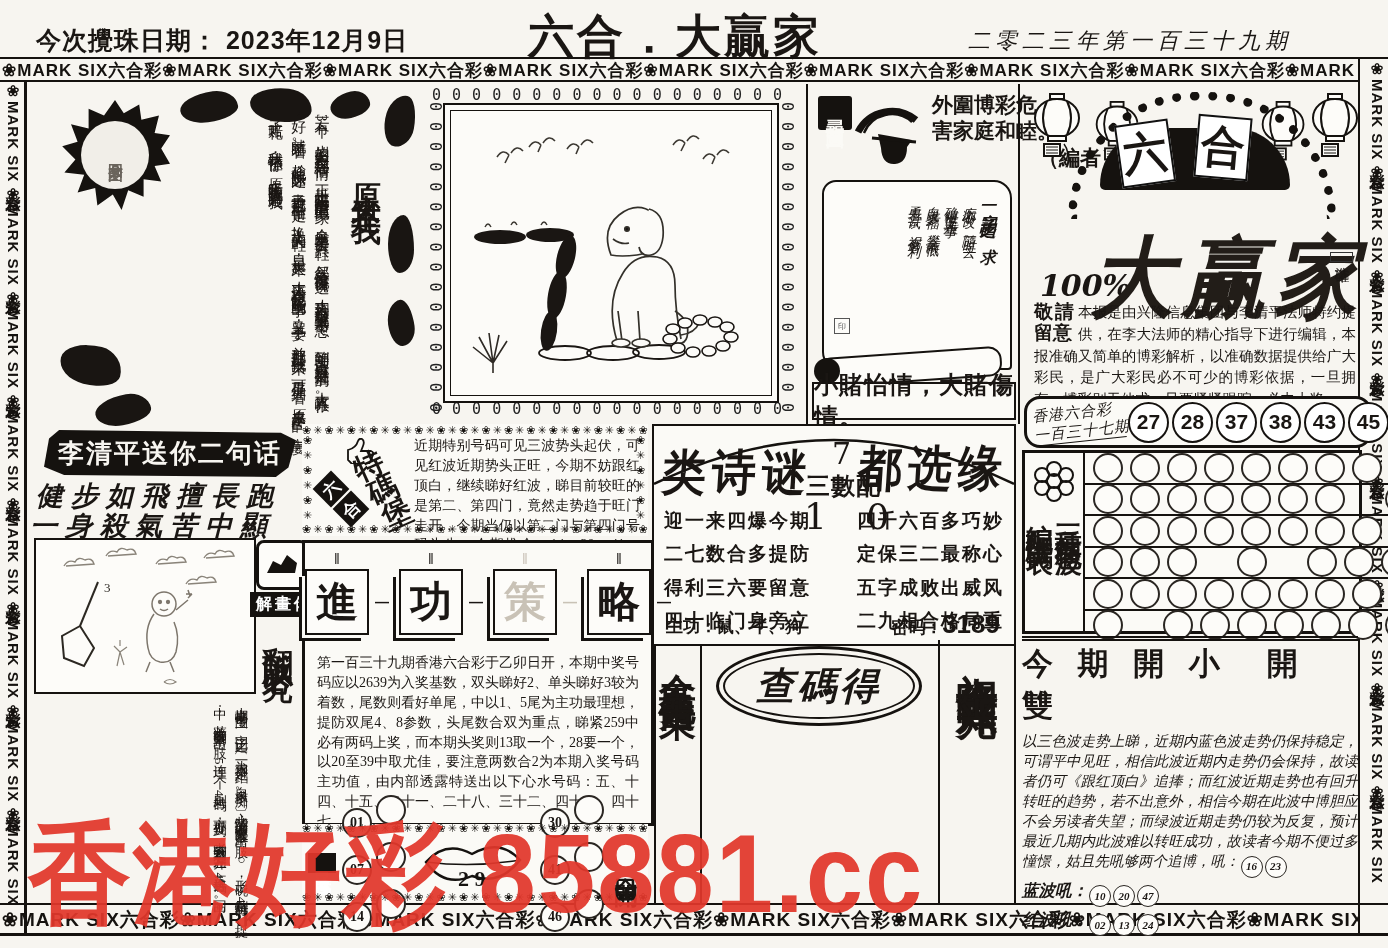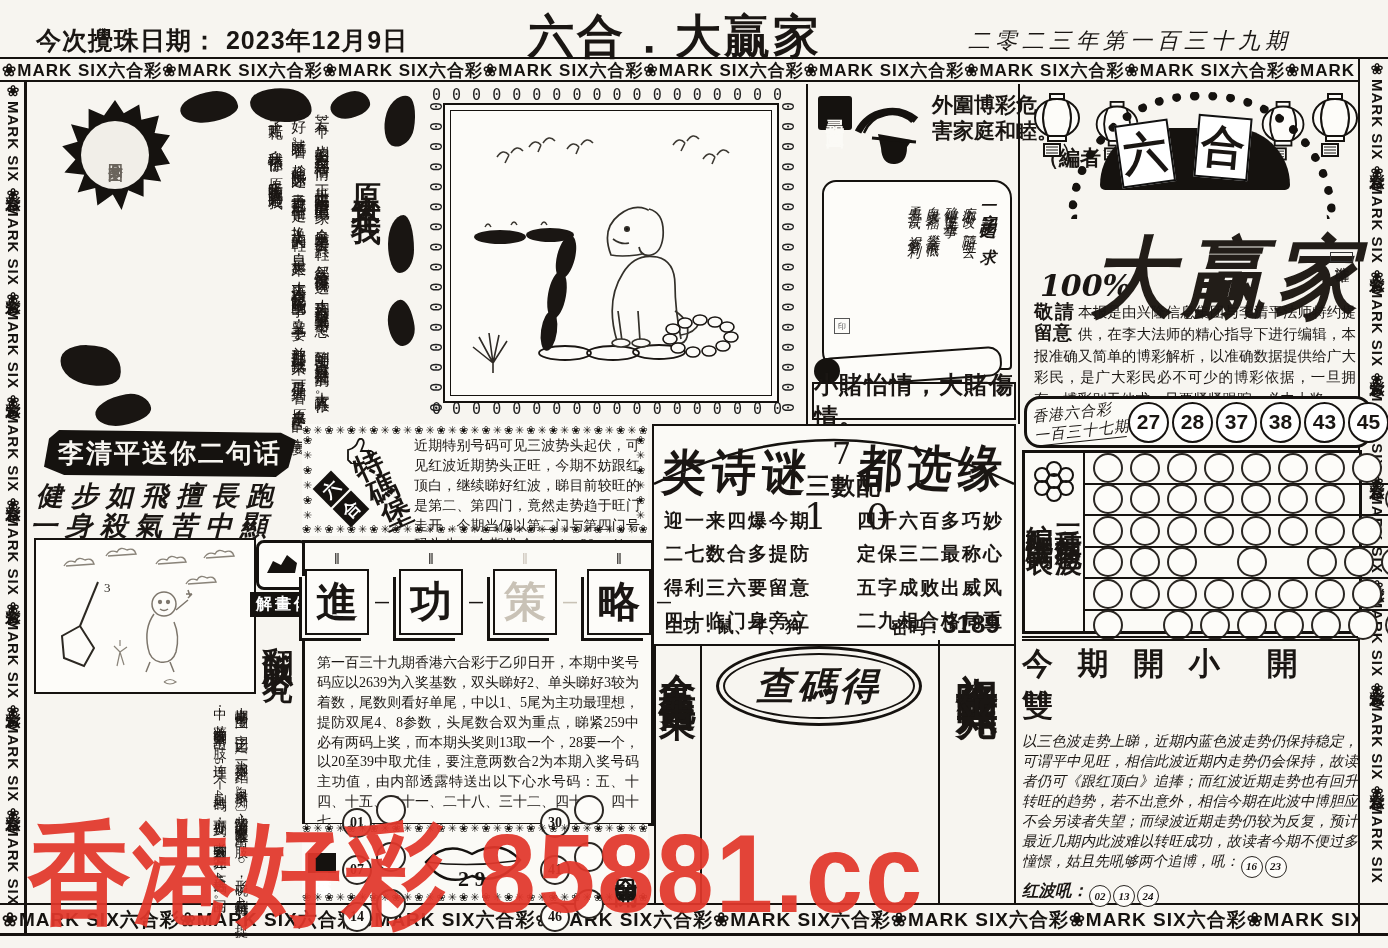--- a/index.html
+++ b/index.html
@@ -467,20 +467,21 @@
           <span class="ct-c"></span>
           <span class="ct-c"></span>
           <span class="ct-c"></span>
         </div>
       </div>
   </div>
 
   <div class="abs" id="forecast" style="left:1022px;top:636px;width:336px;height:268px;">
     <h2>今 期 開 小　開 雙</h2>
     <div class="bd"><span>以三色波走势上睇，近期内蓝色波走势仍保持稳定，可谓平中见旺，相信此波近期内走势仍会保持，故读者仍可《跟红顶白》追捧；而红波近期走势也有回升转旺的趋势，若不出意外，相信今期在此波中博胆应不会另读者失望；而绿波近期走势仍较为反复，预计最近几期内此波难以转旺成功，故读者今期不便过多憧憬，姑且先吼够两个追博，吼：</span><span id="fc-first"><span class="nball">16</span><span class="nball">23</span></span></div>
+    <div class="wave-line"><span>蓝波吼：</span><span id="fc-blue"><span class="nball">10</span><span class="nball">20</span><span class="nball">47</span></span></div>
     <div class="wave-line"><span>红波吼：</span><span id="fc-red"><span class="nball">02</span><span class="nball">13</span><span class="nball">24</span></span></div>
   </div>
 
   <div class="abs" id="decoder-pic" style="left:34px;top:538px;width:218px;height:152px;">
     <svg width="218" height="152" viewBox="0 0 218 152">
       <g stroke="#8a847a" stroke-width="1.4" fill="none">
         <path d="M28,26 q4,-7 11,-4 q3,-6 10,-2 q7,-3 9,4 l-28,2"></path>
         <path d="M70,16 q4,-7 11,-4 q3,-6 10,-2 q7,-3 9,4 l-28,2"></path>
         <path d="M120,24 q4,-7 11,-4 q3,-6 10,-2 q7,-3 9,4 l-28,2"></path>
         <path d="M168,18 q4,-7 11,-4 q3,-6 10,-2 q7,-3 9,4 l-28,2"></path>

